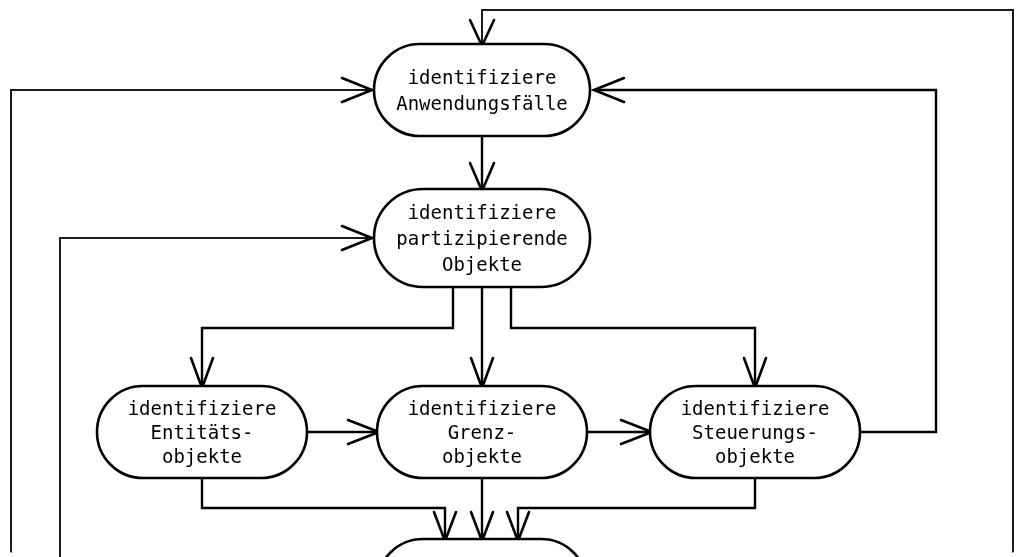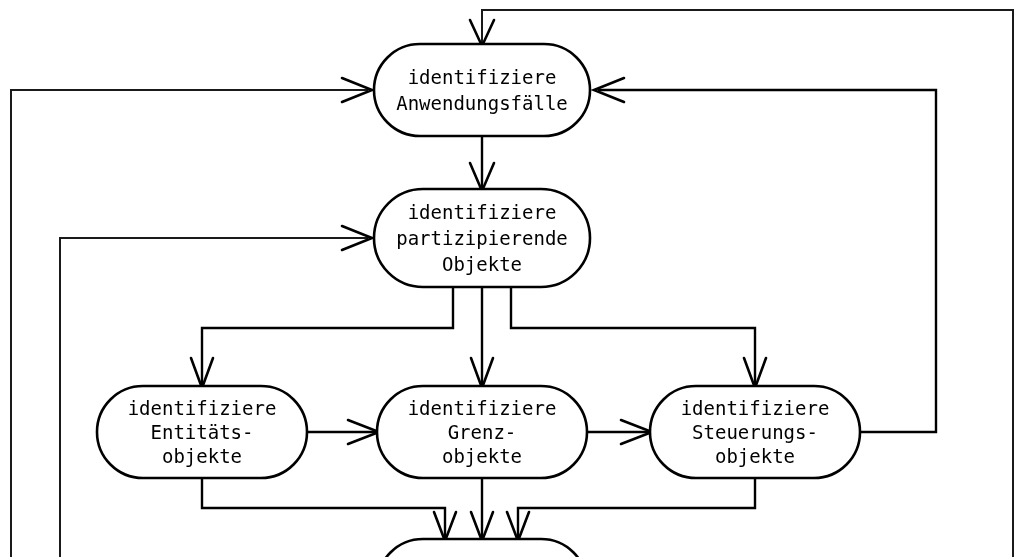--- a/index.html
+++ b/index.html
@@ -8,20 +8,21 @@
     padding: 0;
     background: #ffffff;
   }
   #canvas {
     position: relative;
     width: 1024px;
     height: 557px;
     background: #ffffff;
     overflow: hidden;
     font-family: "DejaVu Sans Mono", "Liberation Mono", monospace;
+    border-radius: 26px;
   }
   #diagram-svg {
     position: absolute;
     top: 0;
     left: 0;
     width: 1024px;
     height: 557px;
   }
   .node-shape {
     fill: #ffffff;

